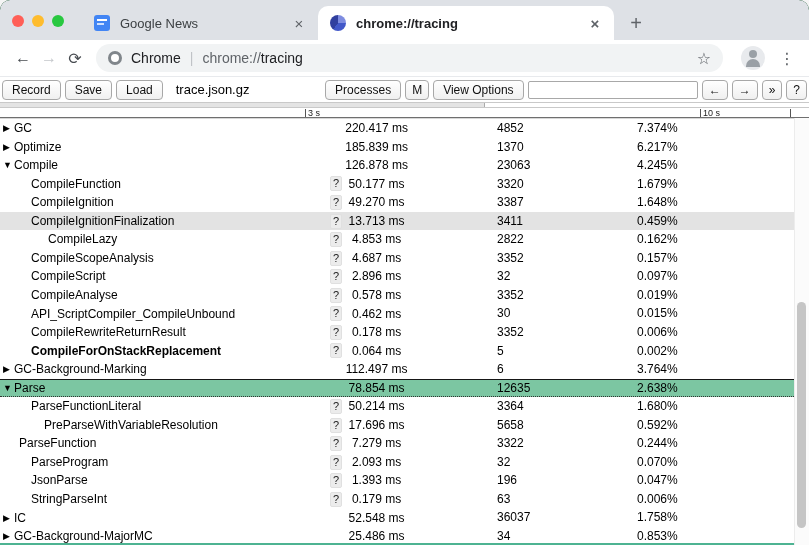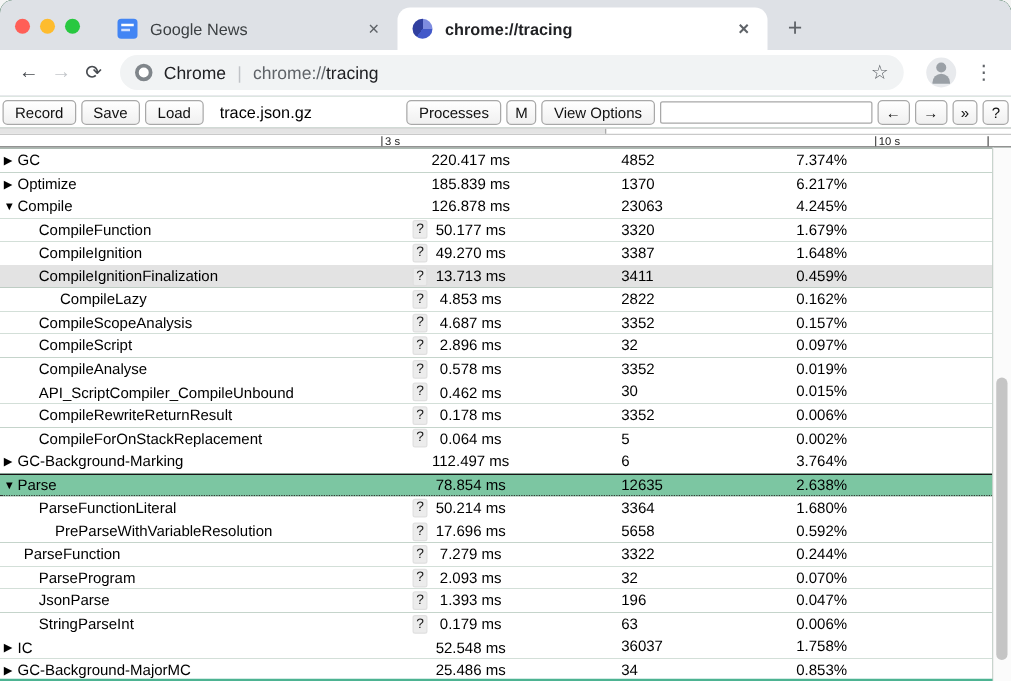--- a/index.html
+++ b/index.html
@@ -292,21 +292,21 @@
       </div>
       <div class="tcell">
         <span class="q" style="visibility: visible;">?</span>
         <span class="tval">0.178 ms</span>
       </div>
       <div class="ccell">3352</div>
       <div class="pcell">0.006%</div>
     </div>
 
     <div class="trow">
-      <div class="ncell" style="padding-left: 31px;">
+      <div class="ncell" style="padding-left: 31px; font-weight: bold;">
 
         <span class="rname">CompileForOnStackReplacement</span>
       </div>
       <div class="tcell">
         <span class="q" style="visibility: visible;">?</span>
         <span class="tval">0.064 ms</span>
       </div>
       <div class="ccell">5</div>
       <div class="pcell">0.002%</div>
     </div>

